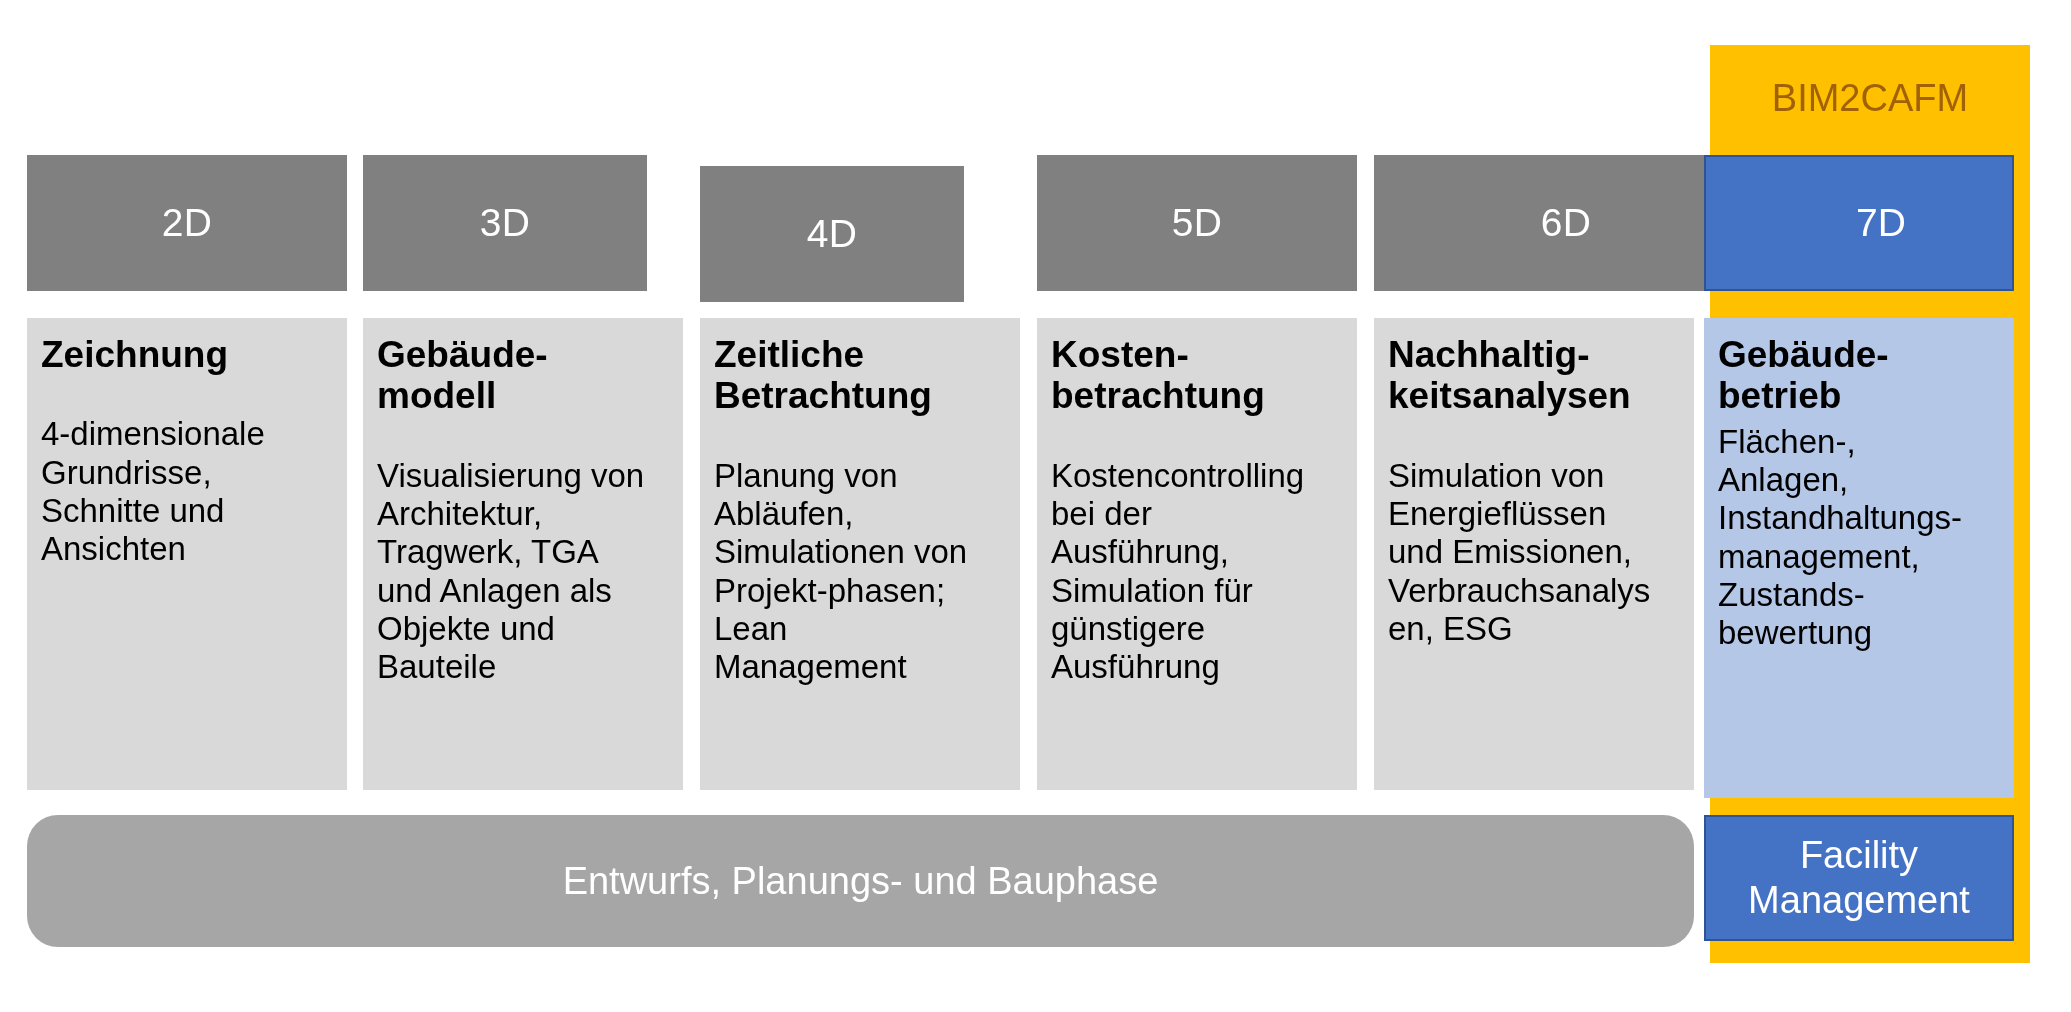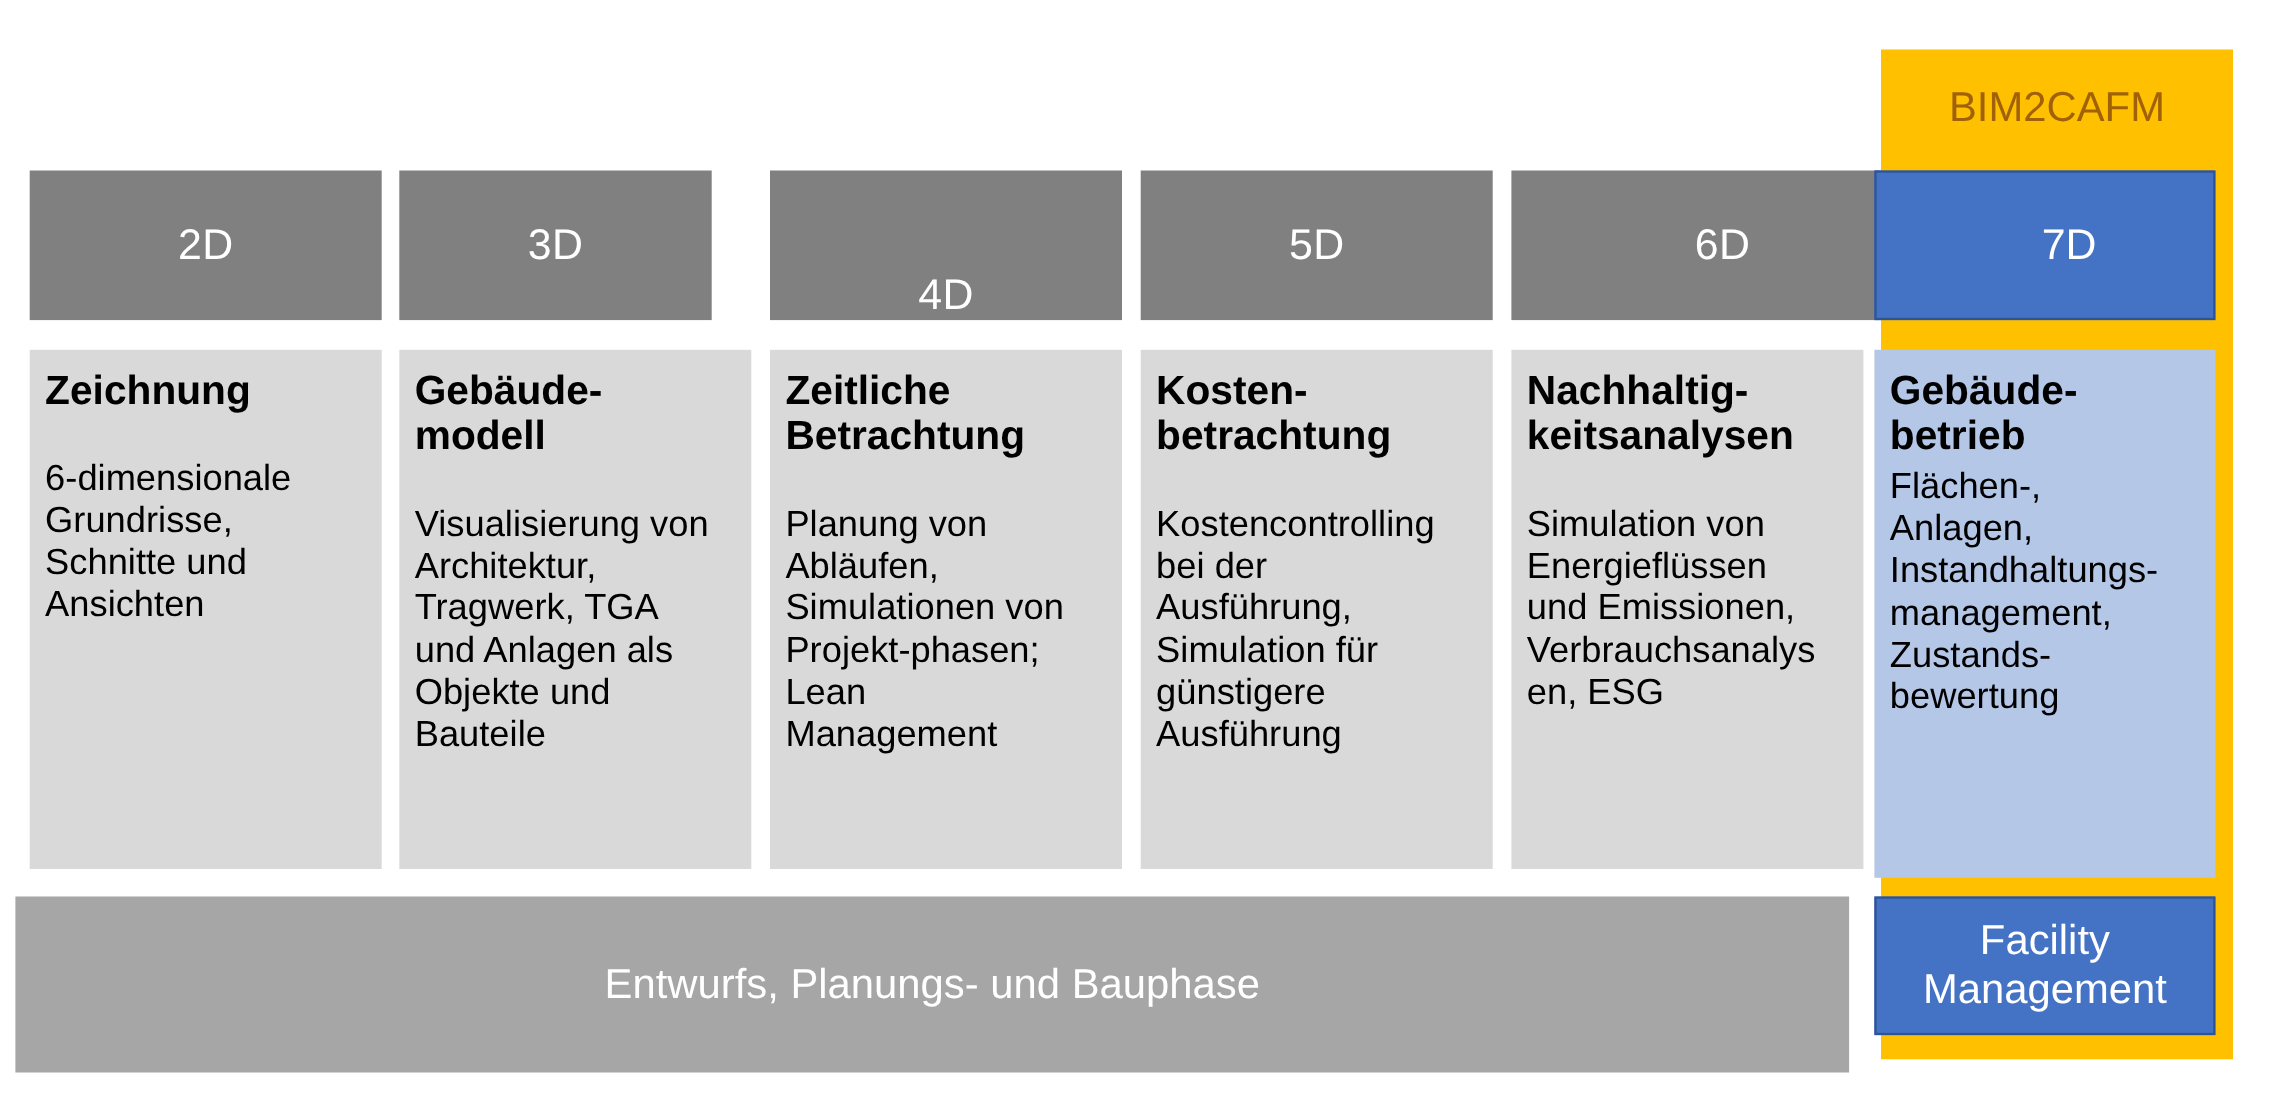--- a/index.html
+++ b/index.html
@@ -109,41 +109,41 @@
 </head>
 <body>
 
 <div id="stage">
 
   <div class="abs dim-header" style="left:27px; top:155px; width:320px; height:136px;text-align:right;">
     <span>2D</span>
   </div>
   <div class="abs dim-body" style="left:27px; top:318px; width:320px; height:472px;">
     <p class="dim-title">Zeichnung</p>
-    <p class="dim-desc">6-dimensionale
+    <p class="dim-desc">4-dimensionale
 Grundrisse,
 Schnitte und
 Ansichten</p>
   </div>
 
   <div class="abs dim-header" style="left:363px; top:155px; width:284px; height:136px;">
     <span>3D</span>
   </div>
   <div class="abs dim-body" style="left:363px; top:318px; width:320px; height:472px;">
     <p class="dim-title">Gebäude-
 modell</p>
     <p class="dim-desc">Visualisierung von
 Architektur,
 Tragwerk, TGA
 und Anlagen als
 Objekte und
 Bauteile</p>
   </div>
 
-  <div class="abs dim-header" style="left:700px; top:155px; width:320px; height:136px;align-items:flex-end;">
+  <div class="abs dim-header" style="left:700px; top:166px; width:264px; height:136px;">
     <span>4D</span>
   </div>
   <div class="abs dim-body" style="left:700px; top:318px; width:320px; height:472px;">
     <p class="dim-title">Zeitliche
 Betrachtung</p>
     <p class="dim-desc">Planung von
 Abläufen,
 Simulationen von
 Projekt-phasen;
 Lean
@@ -170,21 +170,21 @@
   <div class="abs dim-body" style="left:1374px; top:318px; width:320px; height:472px;">
     <p class="dim-title">Nachhaltig-
 keitsanalysen</p>
     <p class="dim-desc">Simulation von
 Energieflüssen
 und Emissionen,
 Verbrauchsanalys
 en, ESG</p>
   </div>
 
-  <div class="abs phase-bar" style="left:14px; top:815px; width:1667px; height:160px;">
+  <div class="abs phase-bar" style="left:27px; top:815px; width:1667px; height:132px;border-radius:31px;">
     <span>Entwurfs, Planungs- und Bauphase</span>
   </div>
 
   <div class="abs cafm-frame" style="left:1710px; top:45px; width:320px; height:918px;"></div>
 
   <div class="abs cafm-label" style="left:1710px; top:48px; width:320px; height:100px;">
     <span>BIM2CAFM</span>
   </div>
 
   <div class="abs cafm-dim-header" style="left:1704px; top:155px; width:310px; height:136px;padding-left:44px;">

